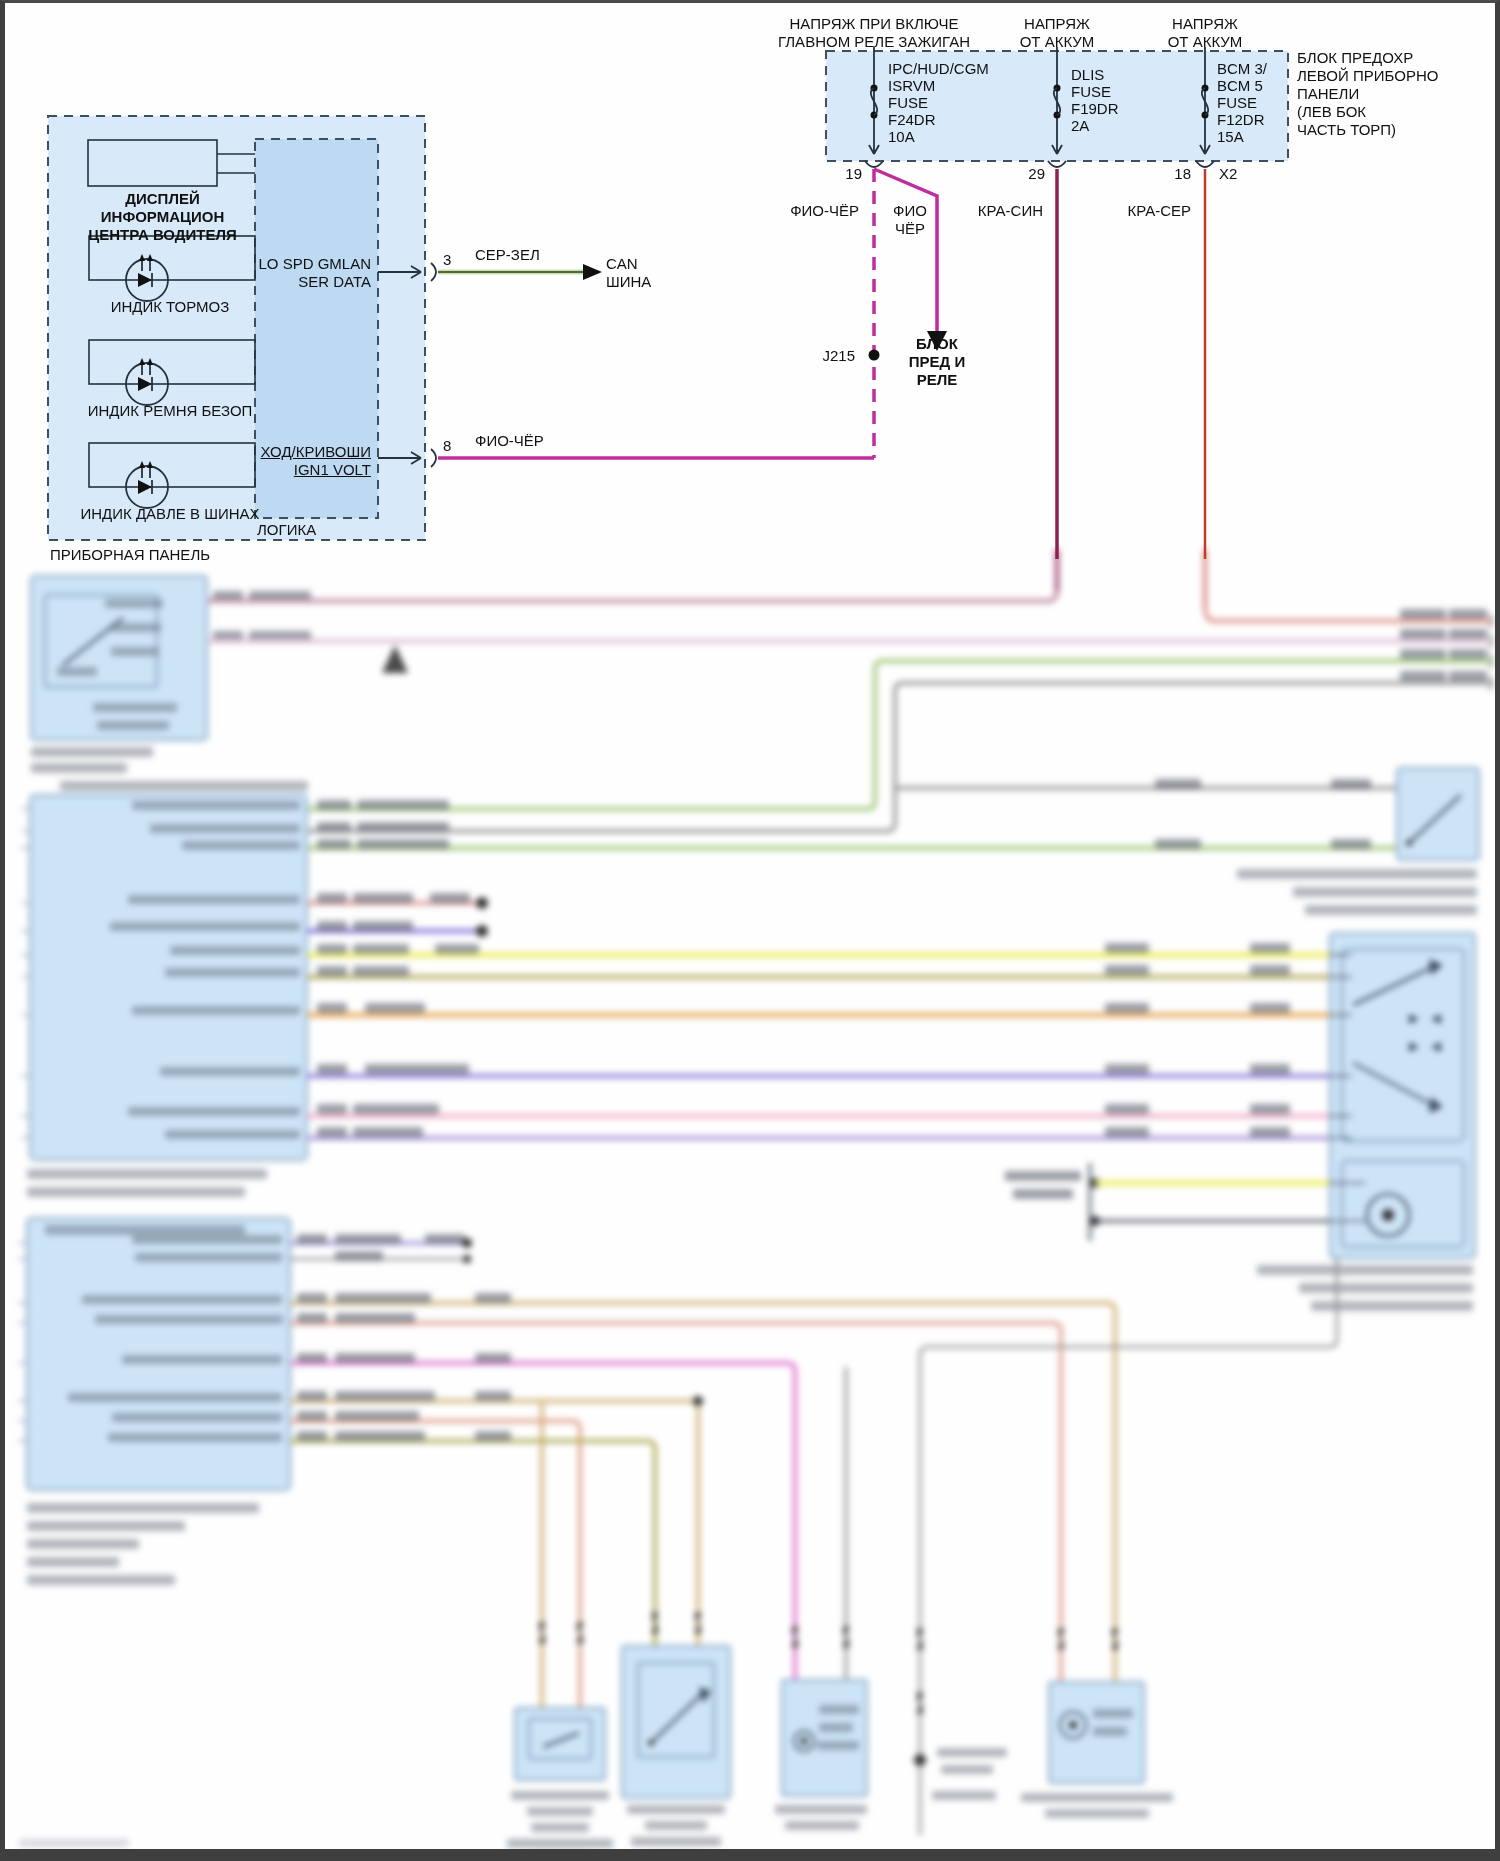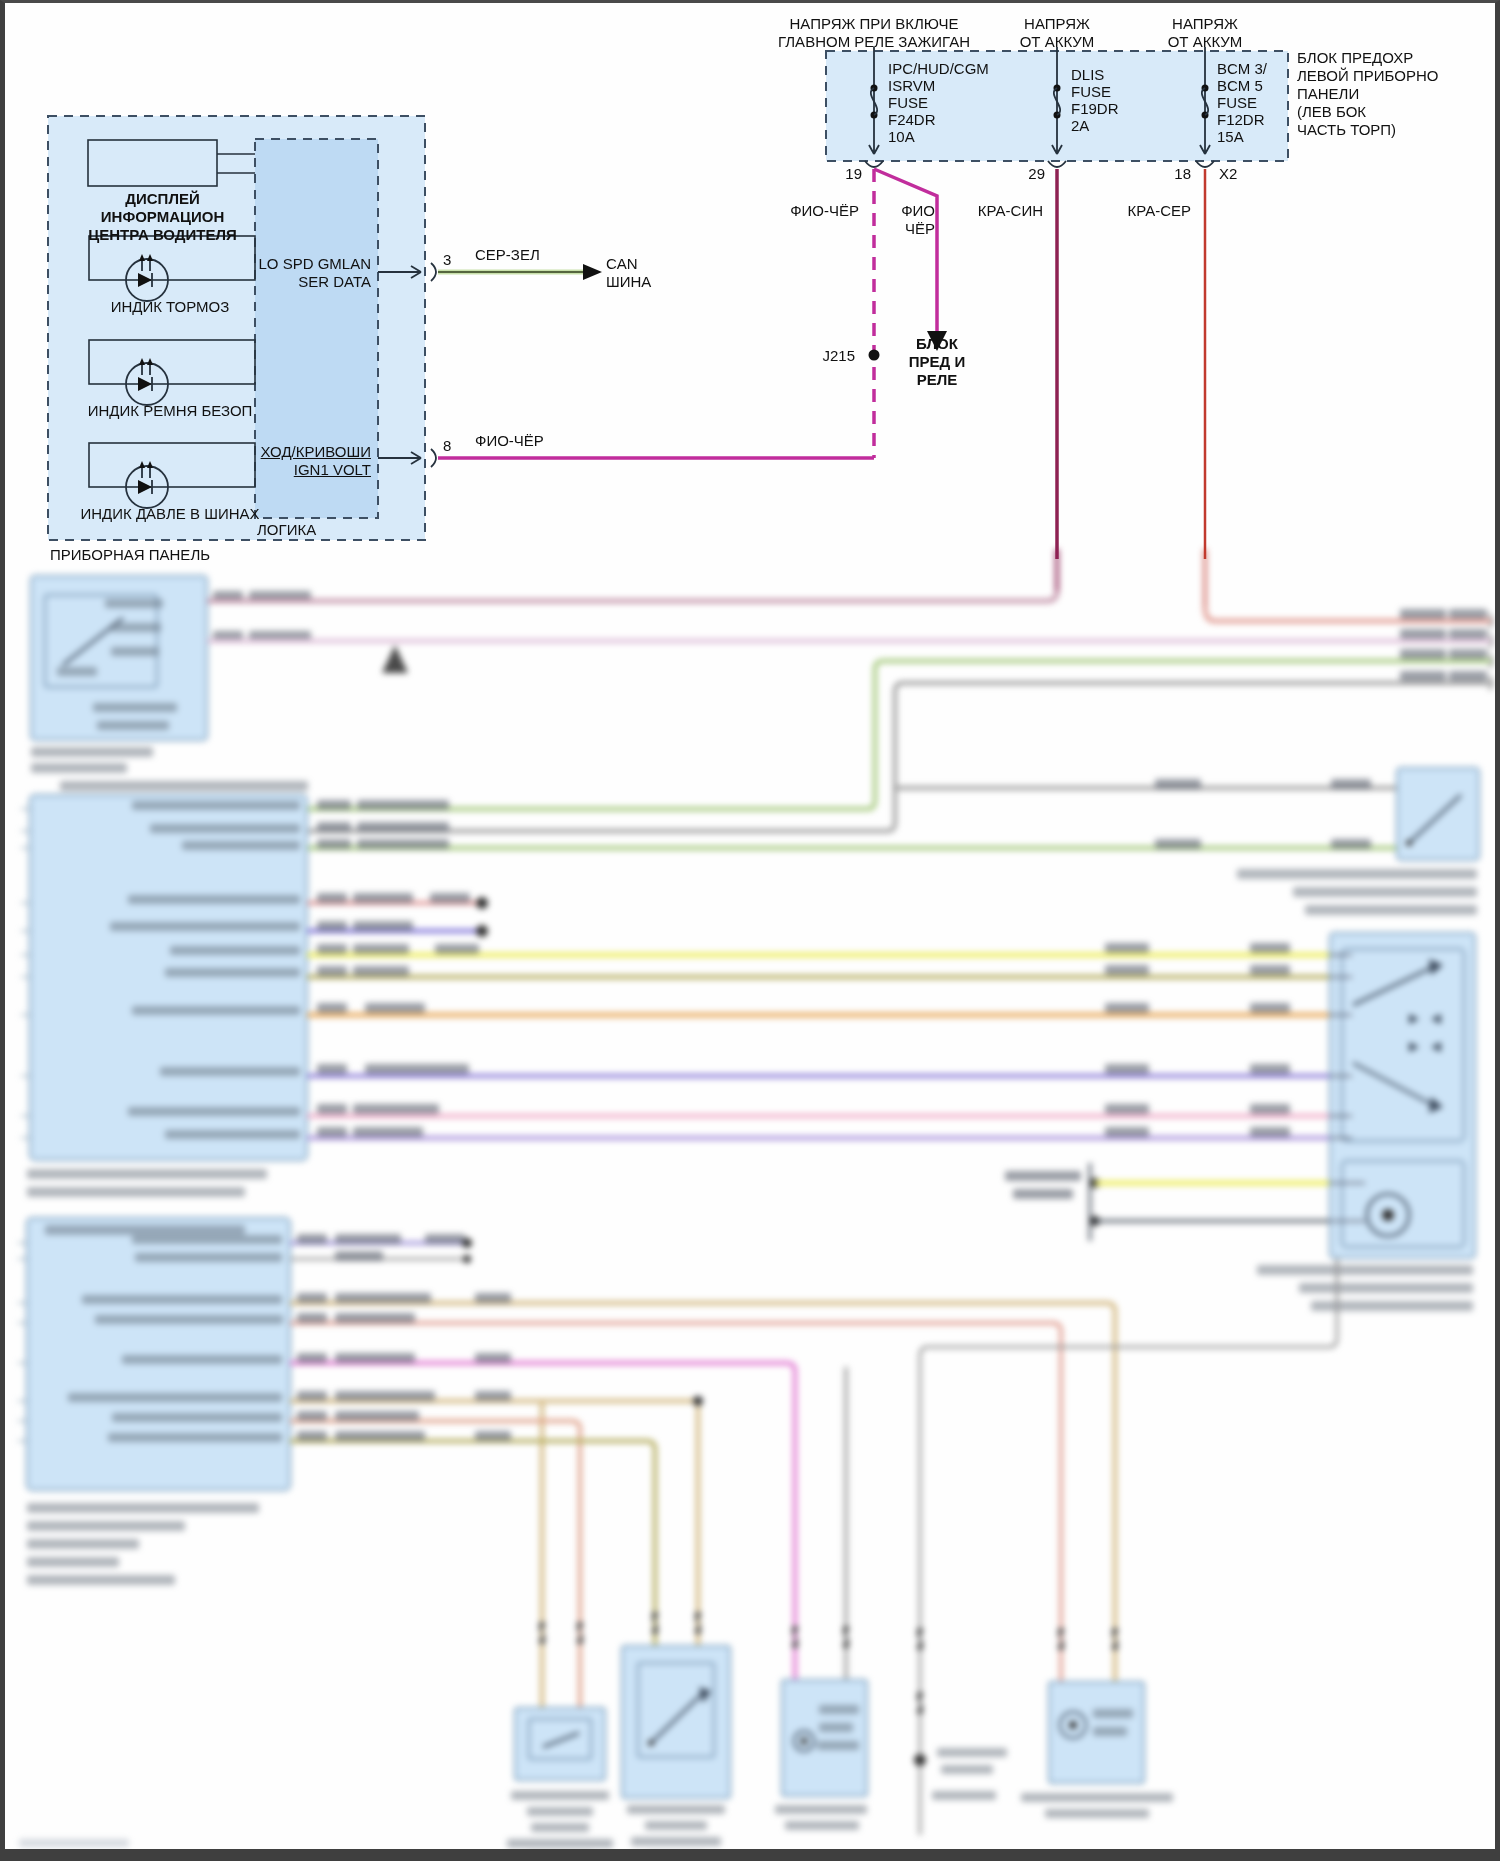--- a/index.html
+++ b/index.html
@@ -463,21 +463,21 @@
 ПАНЕЛИ
 (ЛЕВ БОК
 ЧАСТЬ ТОРП)</div>
 
   <div class="lbl rgt" style="left:815px;top:162px;width:42px;">19</div>
   <div class="lbl rgt" style="left:998px;top:162px;width:42px;">29</div>
   <div class="lbl rgt" style="left:1144px;top:162px;width:42px;">18</div>
   <div class="lbl" style="left:1214px;top:162px;">X2</div>
 
   <div class="lbl rgt" style="left:762px;top:199px;width:92px;">ФИО-ЧЁР</div>
-  <div class="lbl ctr" style="left:880px;top:199px;width:50px;text-align:right;">ФИО
+  <div class="lbl ctr" style="left:880px;top:199px;width:50px;">ФИО
 ЧЁР</div>
   <div class="lbl rgt" style="left:948px;top:199px;width:90px;">КРА-СИН</div>
   <div class="lbl rgt" style="left:1096px;top:199px;width:90px;">КРА-СЕР</div>
   <div class="lbl rgt" style="left:792px;top:344px;width:58px;">J215</div>
   <div class="lbl ctr" style="left:893px;top:332px;width:78px;font-weight:bold;">БЛОК
 ПРЕД И
 РЕЛЕ</div>
 
 </div>
 

